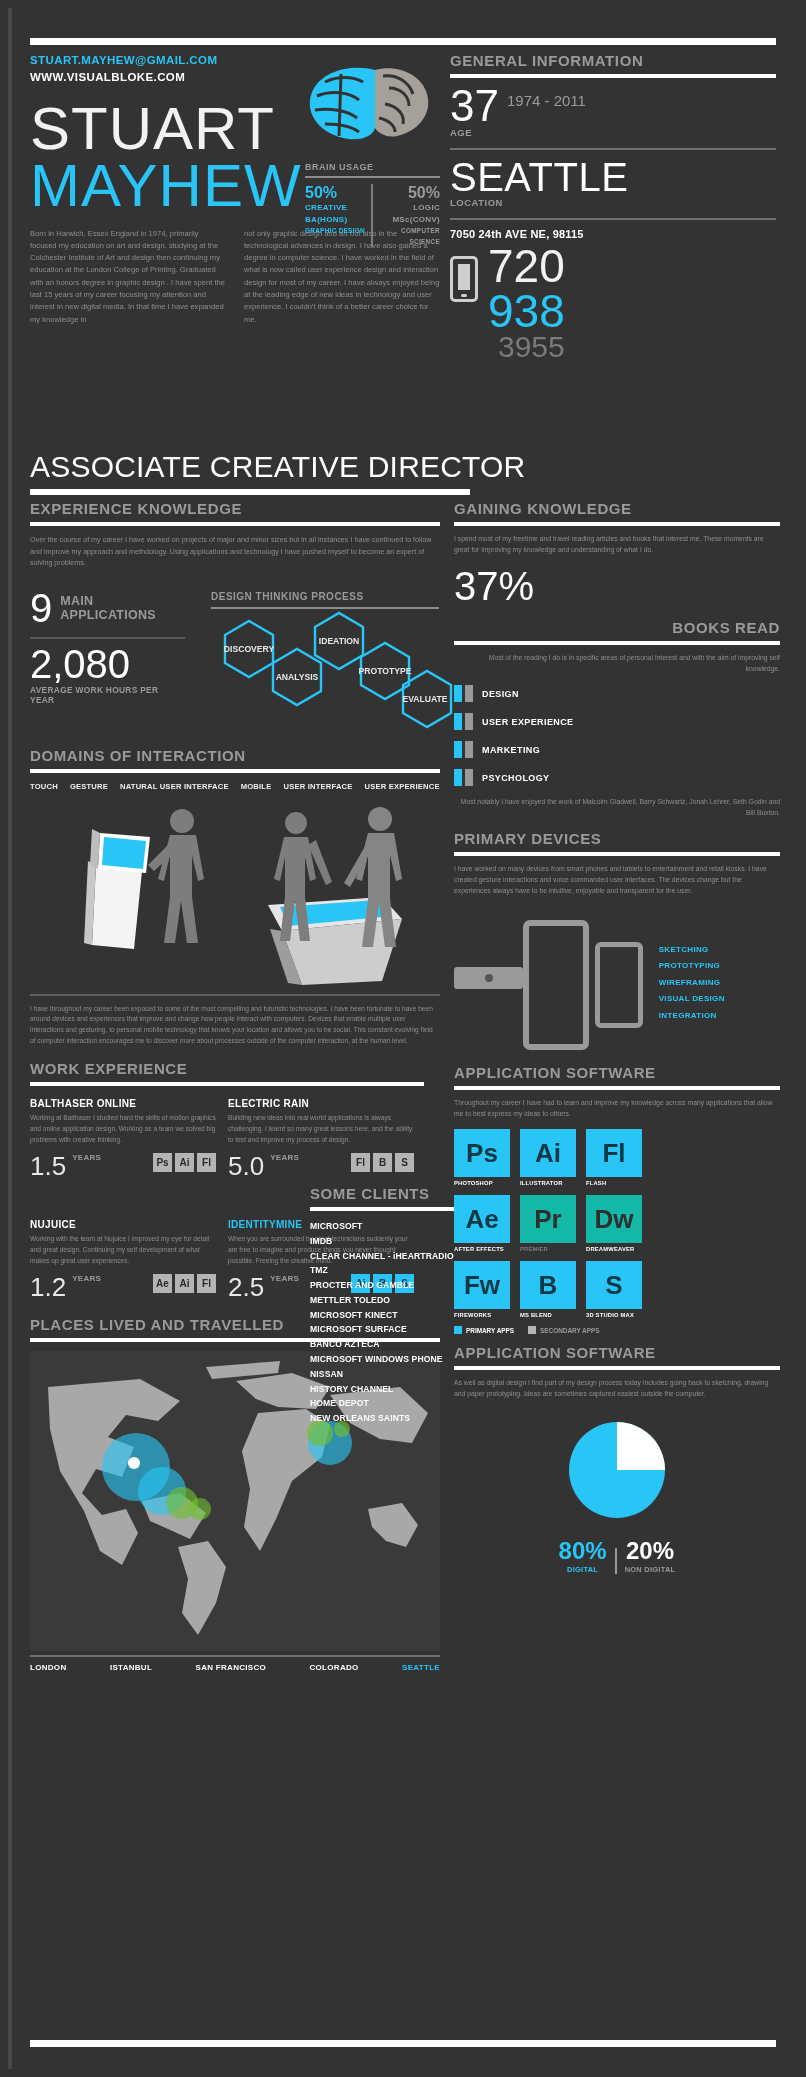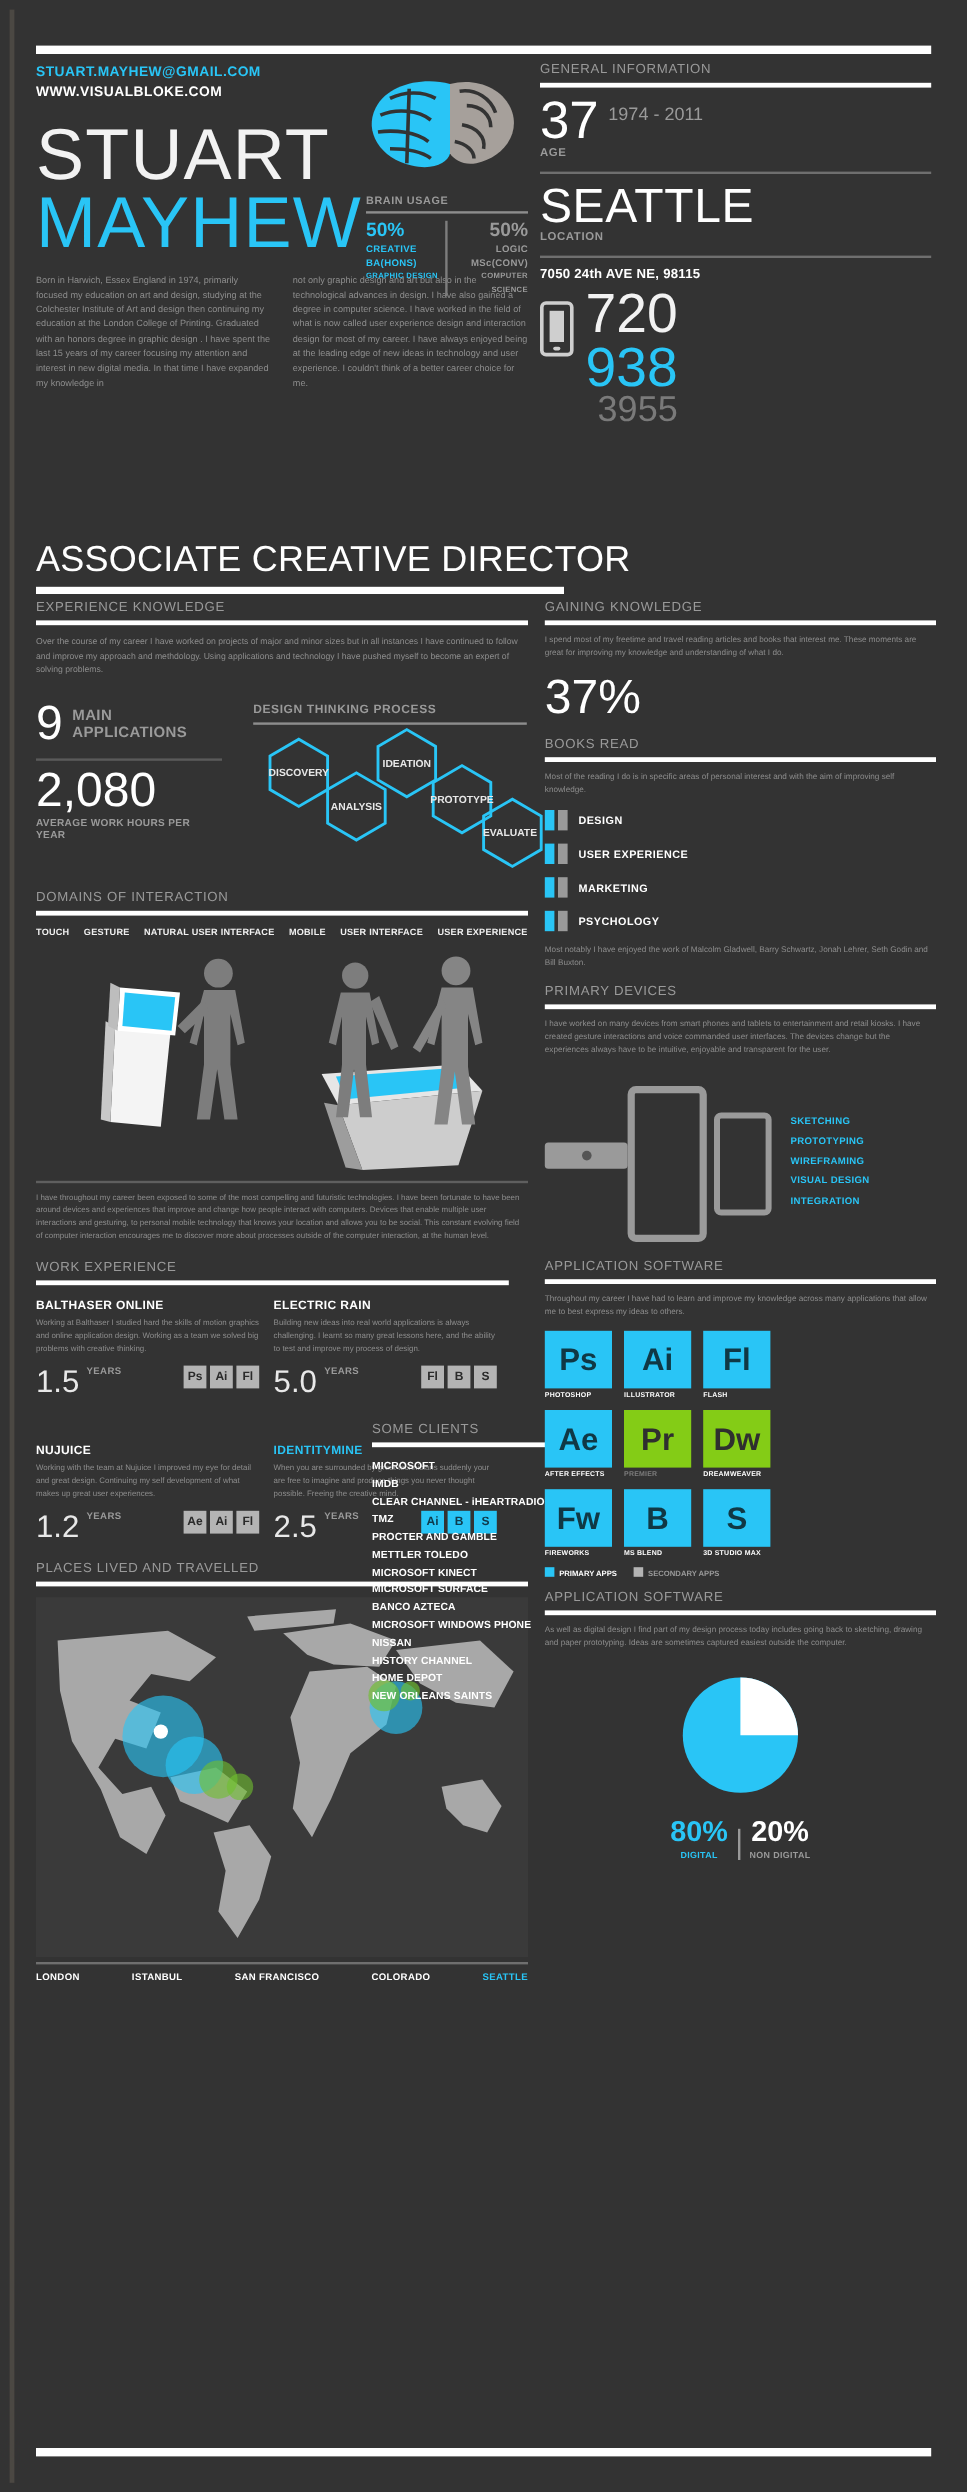--- a/index.html
+++ b/index.html
@@ -33,21 +33,21 @@
   .bu-cols { display:flex; }
   .bu-col { width:66px; }
   .bu-col.right { text-align:right; border-left:2px solid #7d7d7d; padding-left:8px; width:69px; }
   .bu-pct { font-size:16px; font-weight:bold; line-height:1.15; }
   .bu-l1 { font-size:8px; font-weight:bold; letter-spacing:.3px; line-height:1.5; }
   .bu-l2 { font-size:8px; font-weight:bold; letter-spacing:.3px; line-height:1.5; }
   .bu-l3 { font-size:6.4px; font-weight:bold; letter-spacing:.3px; line-height:1.6; }
 
   
   .gi { position:absolute; left:450px; top:52px; width:326px; }
-  .sec-h { font-size:11px; font-weight:normal; color:#9a9a9a; letter-spacing:.6px; }
+  .sec-h { font-size:15px; font-weight:bold; color:#9a9a9a; letter-spacing:.6px; }
   .sec-rule { height:3px; background:#8d8d8d; margin:5px 0 0; }
   .sec-rule.white { background:#fff; height:4px; }
   .age-row { display:flex; align-items:flex-start; gap:8px; margin-top:8px; }
   .age-num { font-size:44px; line-height:.92; font-weight:400; }
   .age-years { font-size:15px; color:#9a9a9a; margin-top:6px; }
   .sub-lbl { font-size:9.5px; font-weight:bold; color:#9a9a9a; letter-spacing:.5px; margin-top:1px; }
   .hr-thin { height:2px; background:#6f6f6f; margin:10px 0 8px; }
   .city { font-size:40px; line-height:.95; letter-spacing:.5px; }
   .addr { font-size:11px; font-weight:bold; letter-spacing:.2px; margin-top:8px; }
   .phone-row { display:flex; align-items:flex-start; gap:10px; margin-top:4px; }
@@ -104,40 +104,40 @@
 
   .places { margin-top:16px; }
   .map-box { position:relative; height:300px; background:#3a3a3a; margin-top:9px; }
   .map-rule { height:2px; background:#6f6f6f; margin-top:4px; }
   .map-cities { display:flex; justify-content:space-between; font-size:8px; font-weight:bold; letter-spacing:.3px; margin-top:6px; }
 
   
   .mainR { position:absolute; left:454px; top:500px; width:326px; }
   .r-body { font-size:6.8px; line-height:1.62; color:#8d8d8d; margin-top:7px; }
   .big-pct { font-size:40px; line-height:1.05; margin-top:10px; }
-  .books { margin-top:8px; }
+  .books { margin-top:8px;text-align:right; }
   .book-row { display:flex; align-items:center; gap:9px; margin-top:11px; }
   .book-icon { width:19px; height:17px; position:relative; }
   .book-icon .l { position:absolute; left:0; top:0; width:8px; height:17px; background:#29c5f6; }
   .book-icon .r2 { position:absolute; right:0; top:0; width:8px; height:17px; background:#9a9a9a; }
   .book-lbl { font-size:9px; font-weight:bold; letter-spacing:.4px; }
 
   .device-col { display:flex; align-items:center; margin-top:10px; }
   .monitor { width:120px; }
   .mon-screen { height:22px; background:#9a9a9a; border-radius:3px; position:relative; }
   .mon-screen::after { content:""; position:absolute; left:50%; top:50%; width:8px; height:8px; margin:-4px 0 0 -4px; border-radius:50%; background:#555; }
   .tablet { width:104px; height:130px; border:6px solid #9a9a9a; border-radius:7px; margin-top:14px; }
   .sm-phone-row { display:flex; align-items:flex-start; gap:16px; margin-top:14px; width:100%; padding-left:6px; }
   .sm-phone { width:48px; height:86px; border:5px solid #9a9a9a; border-radius:6px; }
   .proc-list { font-size:8px; font-weight:bold; color:#29c5f6; line-height:2.05; letter-spacing:.3px; }
 
   .appgrid { display:grid; grid-template-columns:repeat(3,56px); gap:9px 10px; margin-top:10px; }
   .ag-cell .tile { width:56px; height:48px; background:#29c5f6; color:#103845;
       display:flex; align-items:center; justify-content:center; font-size:26px; font-weight:bold; }
-  .ag-cell .tile.grey { background:#84cc16; color:#2f2f2f; }
+  .ag-cell .tile.grey { background:#14b8a6; color:#2f2f2f; }
   .ag-cell .cap { font-size:5.8px; font-weight:bold; letter-spacing:.2px; margin-top:3px; }
   .ag-cell .cap.dim { color:#7d7d7d; }
   .legend { display:flex; gap:14px; font-size:6.4px; font-weight:bold; margin-top:8px; align-items:center; }
   .legend i { display:inline-block; width:8px; height:8px; margin-right:4px; vertical-align:-1px; }
   .legend .c1 { background:#29c5f6; } .legend .c2 { background:#b4b4b4; }
 
   .pie-wrap { display:flex; flex-direction:column; align-items:center; margin-top:16px; }
   .pie-split { display:flex; align-items:flex-end; gap:8px; margin-top:12px; }
   .pie-n { font-size:24px; font-weight:bold; }
   .pie-s { font-size:7.4px; font-weight:bold; letter-spacing:.3px; }

